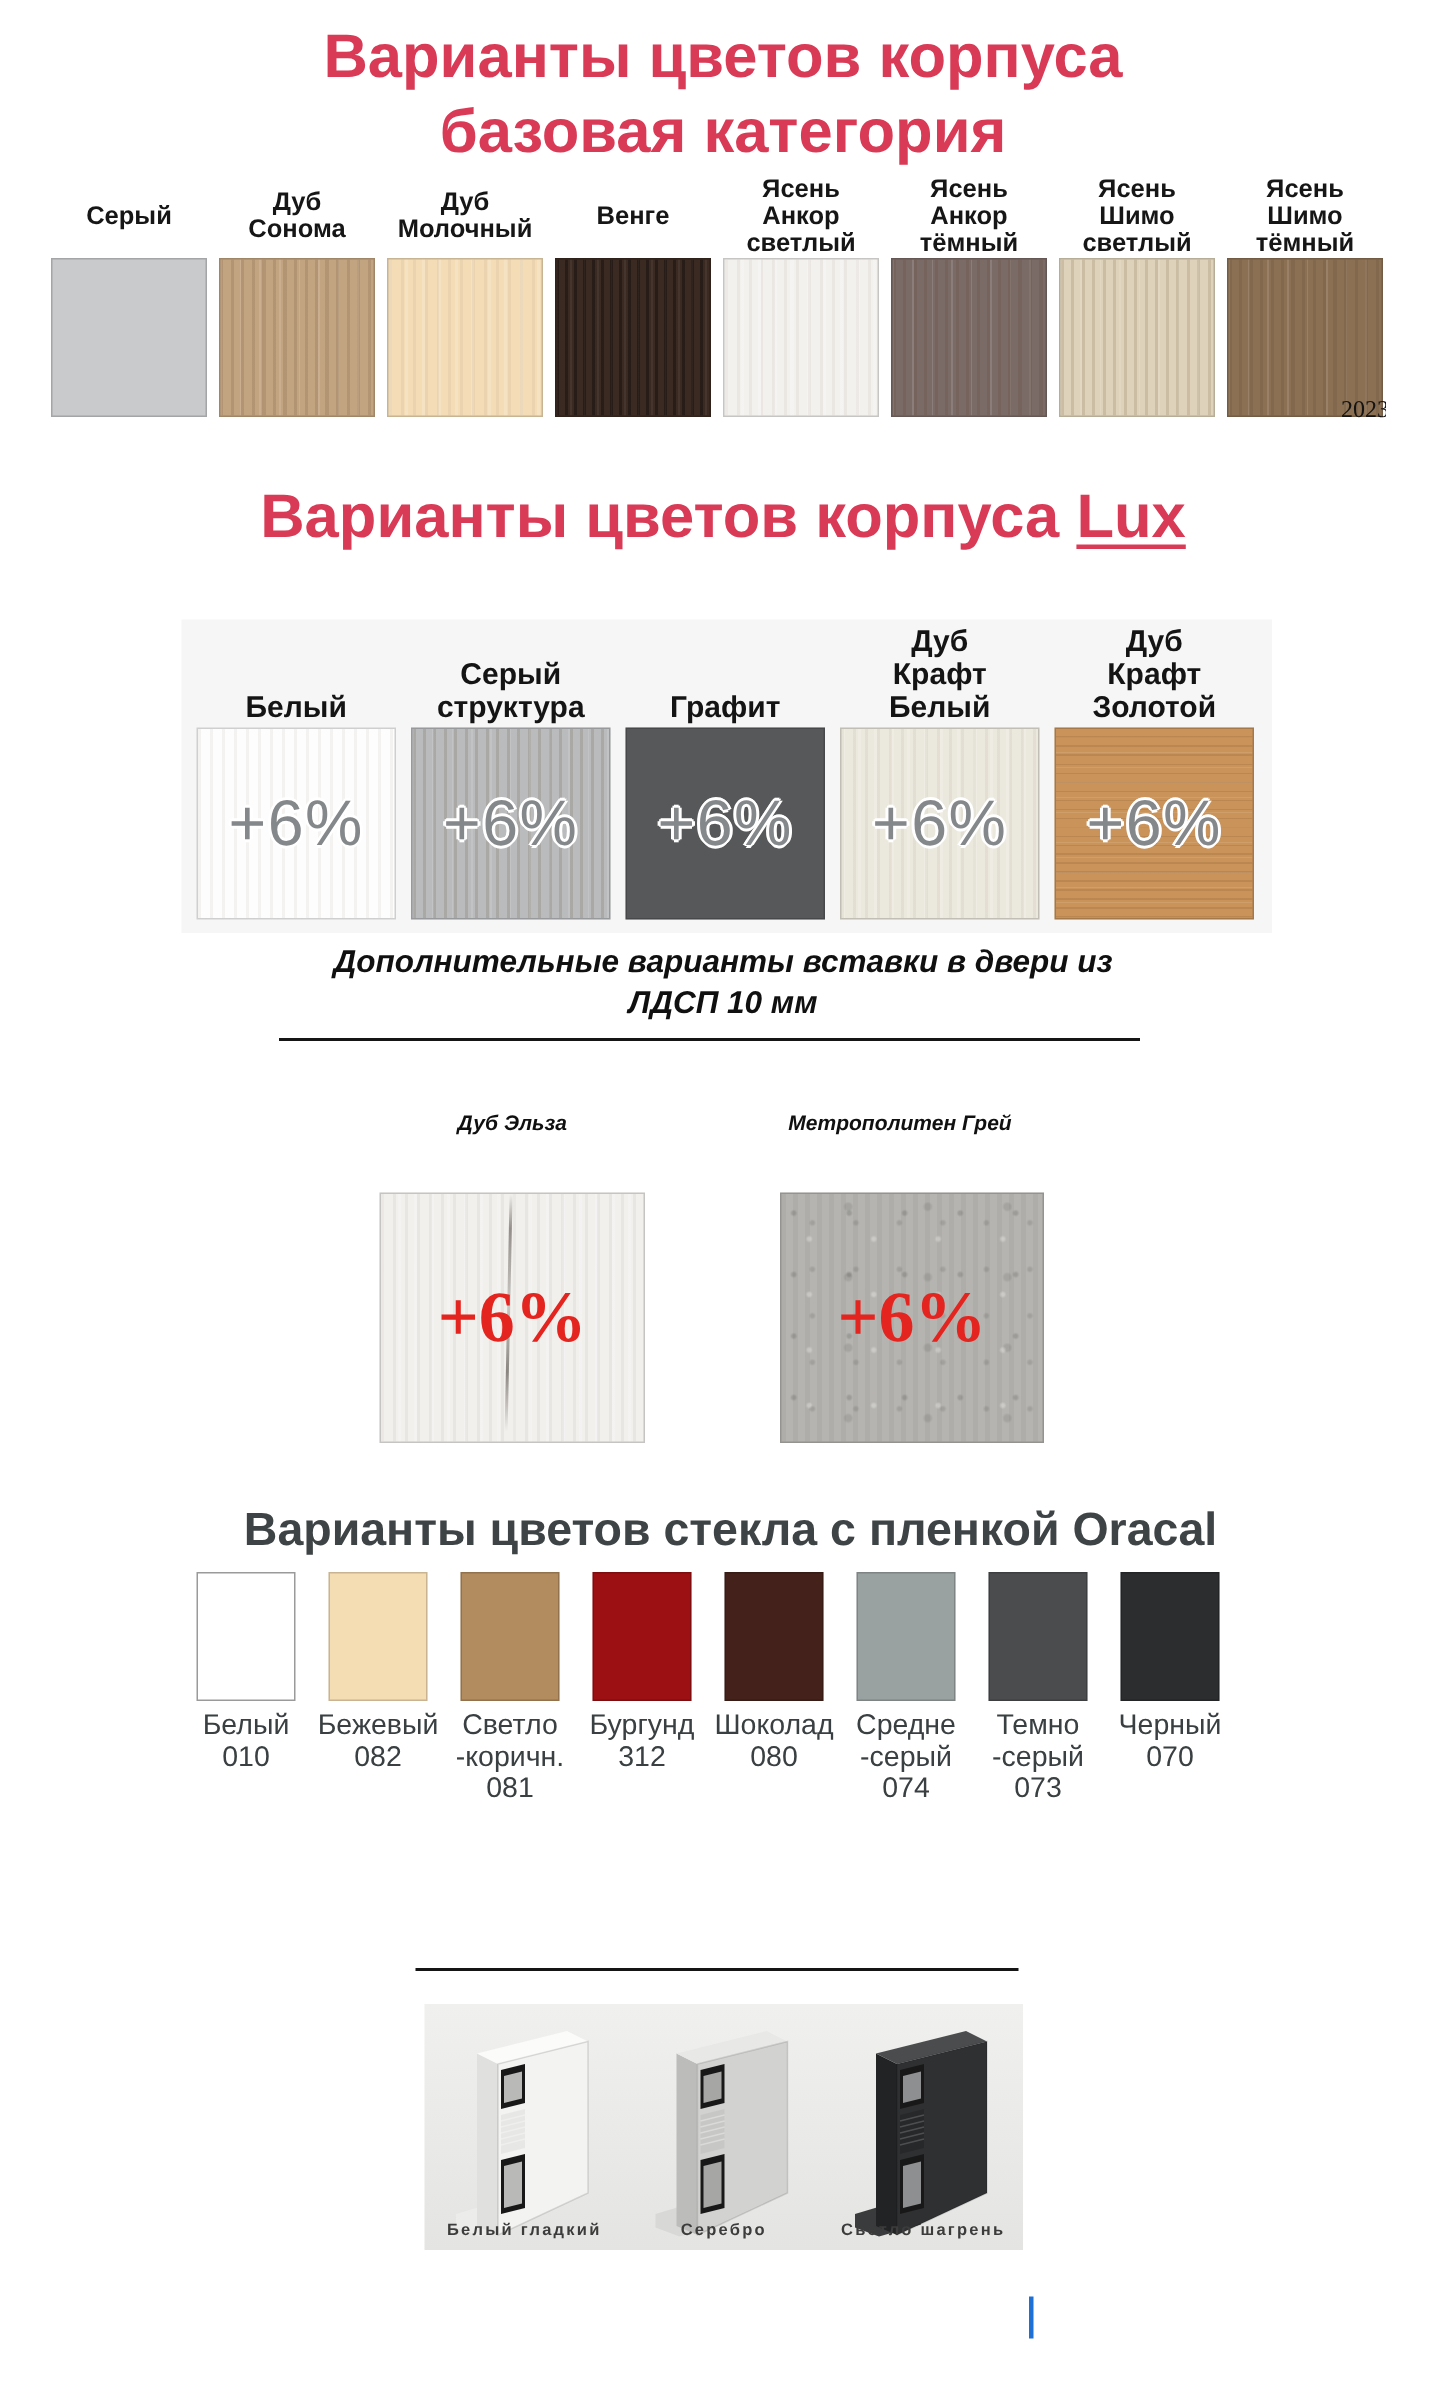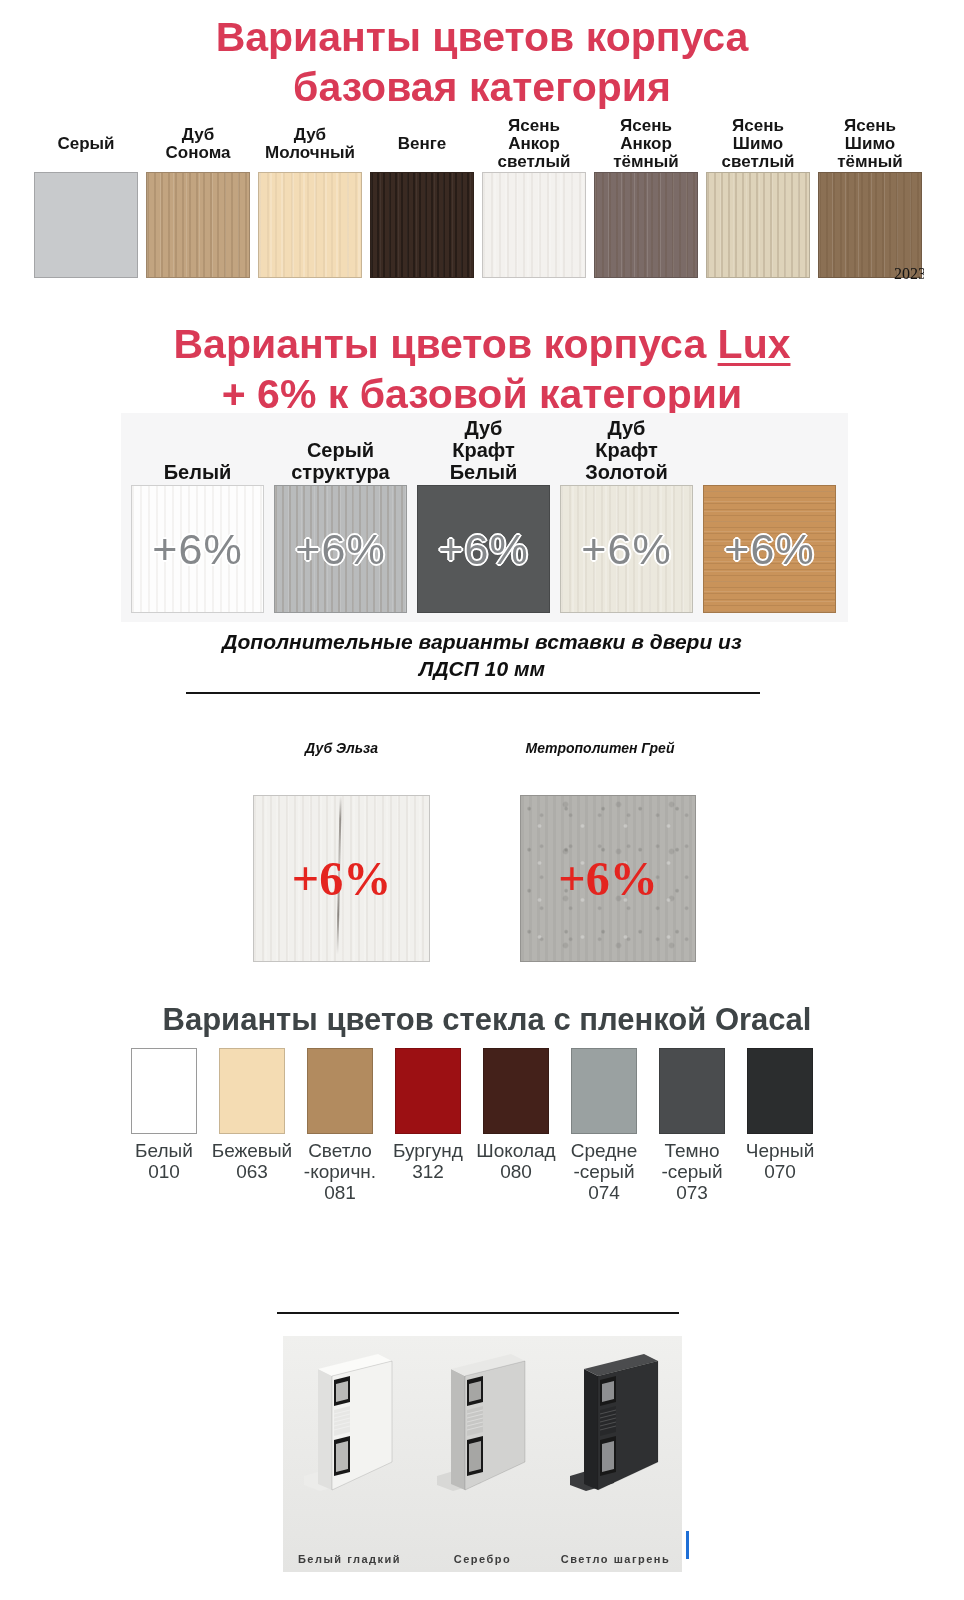--- a/index.html
+++ b/index.html
@@ -73,21 +73,21 @@
                 font-size:31px;font-weight:700;color:#3e4446;}
   .oracal-swatches{left:120px;top:1048px;}
   .oracal-swatches .cell{width:88px;}
   .oracal-swatches .sw{width:66px;height:86px;}
   .sw-bordered{border:1px solid #9a9a9a !important;}
   .oracal-labels{left:120px;top:1140px;}
   .oracal-labels .cell{width:88px;align-items:flex-start;font-size:19px;line-height:21px;
                        color:#3a4042;white-space:pre-line;}
 
   
-  .profiles-fig{position:absolute;left:283px;top:1336px;width:399px;height:236px;
+  .profiles-fig{position:absolute;left:283px;top:1336px;width:399px;height:164px;
                 background:linear-gradient(180deg,#f0f0ee 0%,#e4e4e2 100%);display:flex;}
   .profile-cell{position:relative;flex:1;display:flex;align-items:flex-start;justify-content:center;padding-top:14px;}
   .profile-label{position:absolute;bottom:7px;left:0;width:100%;text-align:center;
                  font-size:11px;font-weight:700;letter-spacing:1.5px;color:#3c3c3c;}
   .p-white .pf-top{fill:#fbfbf9;} .p-white .pf-front{fill:#f3f3f1;} .p-white .pf-side{fill:#e0e0de;}
   .p-white .pf-foot{fill:#ececea;} .p-white .pf-metal{fill:#b9b9b7;} .p-white .pf-rib{fill:#e7e7e5;}
   .p-silver .pf-top{fill:#e8e8e6;} .p-silver .pf-front{fill:#d2d2d0;} .p-silver .pf-side{fill:#bcbcba;}
   .p-silver .pf-foot{fill:#d8d8d6;} .p-silver .pf-metal{fill:#a6a6a4;} .p-silver .pf-rib{fill:#c7c7c5;}
   .p-black .pf-top{fill:#4b4c4e;} .p-black .pf-front{fill:#2f3032;} .p-black .pf-side{fill:#222325;}
   .p-black .pf-foot{fill:#3a3b3d;} .p-black .pf-metal{fill:#8e8f91;} .p-black .pf-rib{fill:#27282a;}
@@ -133,27 +133,28 @@
     <div class="sw grain-soft" style="background-color: rgb(243, 220, 182);"></div>
     <div class="sw grain-dark" style="background-color: rgb(58, 42, 34);"></div>
     <div class="sw grain-soft" style="background-color: rgb(243, 241, 238);"></div>
     <div class="sw grain-v" style="background-color: rgb(123, 107, 103);"></div>
     <div class="sw grain-v" style="background-color: rgb(222, 211, 186);"></div>
     <div class="sw grain-v" style="background-color: rgb(139, 112, 84);"></div>
   </div>
 
   <div class="watermark">2023</div>
 
-  <div class="big-title" style="top:304px;margin-top:15px;"><span>Варианты цветов корпуса </span><span class="lux-underline">Lux</span><br><span>+ 6% к базовой категории</span></div>
+  <div class="big-title" style="top:304px;margin-top:15px;"><span>Варианты цветов корпуса </span><span class="lux-underline">Lux</span><br></div>
 
   <div class="lux-panel">
     <div class="row lux-labels">
       <div class="cell">Белый</div>
       <div class="cell">Серый
 структура</div>
+      <div class="cell">Графит</div>
       <div class="cell">Дуб
 Крафт
 Белый</div>
       <div class="cell">Дуб
 Крафт
 Золотой</div>
     </div>
     <div class="row lux-swatches">
       <div class="sw grain-soft" style="background-color: rgb(253, 253, 253);">
         <span class="plus-gray">+6%</span>
@@ -213,21 +214,21 @@
       </div>
     <div class="cell">
         <div class="sw" style="background-color: rgb(43, 45, 46);"></div>
       </div>
   </div>
 
   <div class="row oracal-labels">
     <div class="cell">Белый
 010</div>
     <div class="cell">Бежевый
-063</div>
+082</div>
     <div class="cell">Светло
 -коричн.
 081</div>
     <div class="cell">Бургунд
 312</div>
     <div class="cell">Шоколад
 080</div>
     <div class="cell">Средне
 -серый
 074</div>

